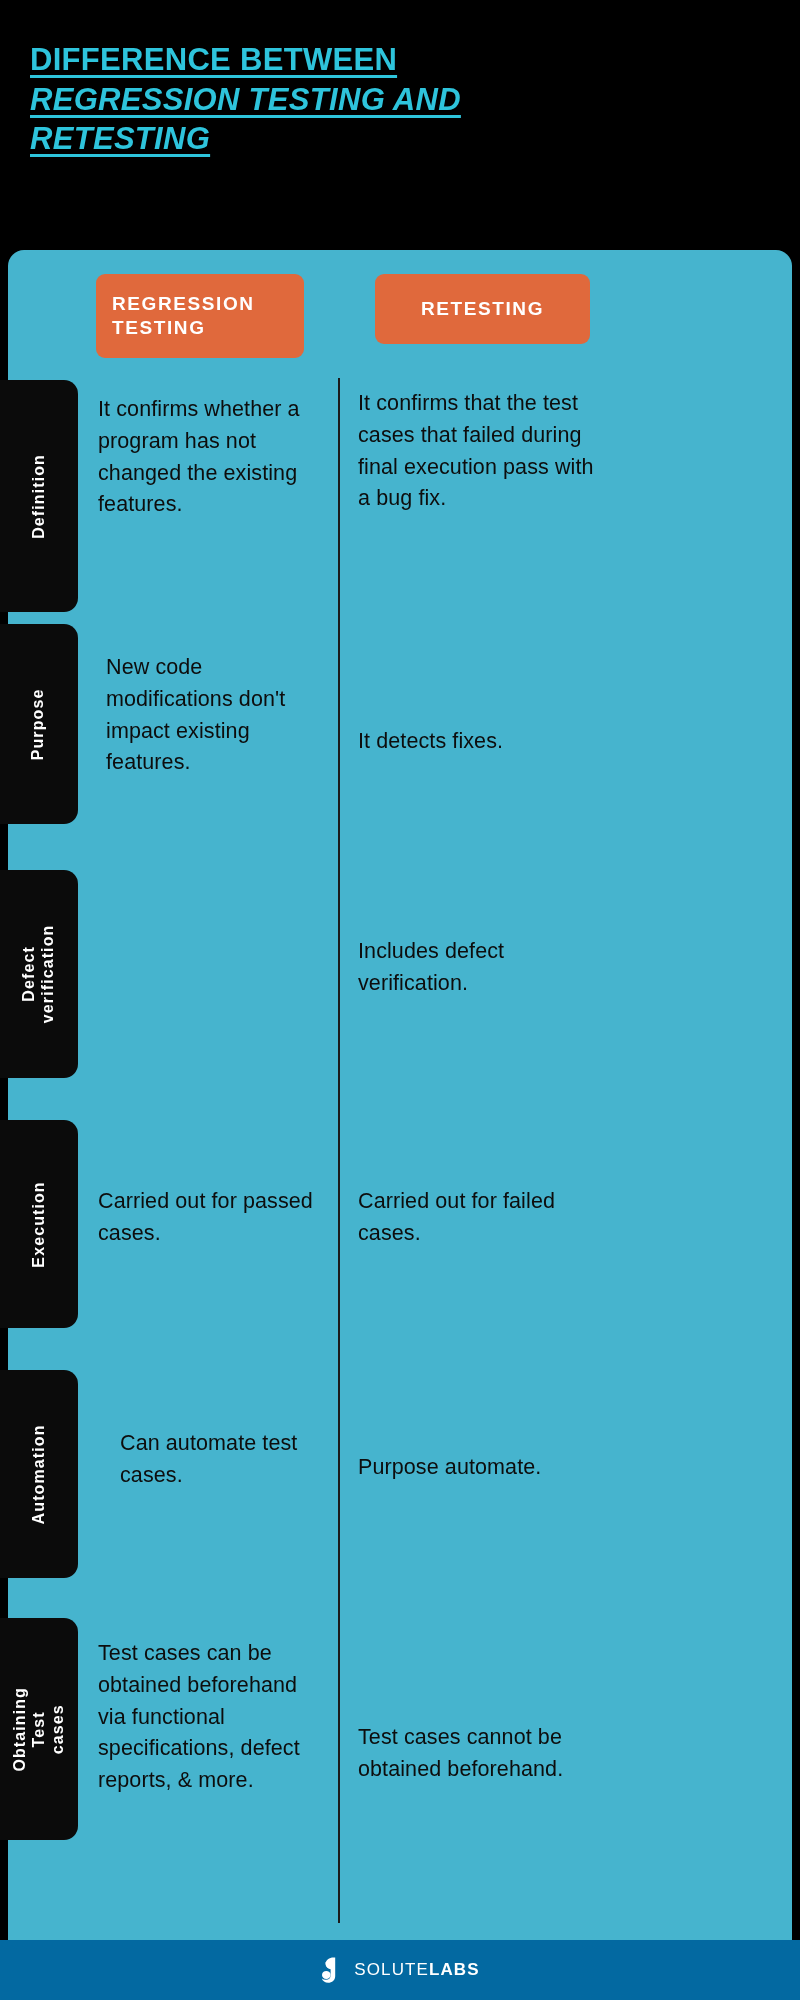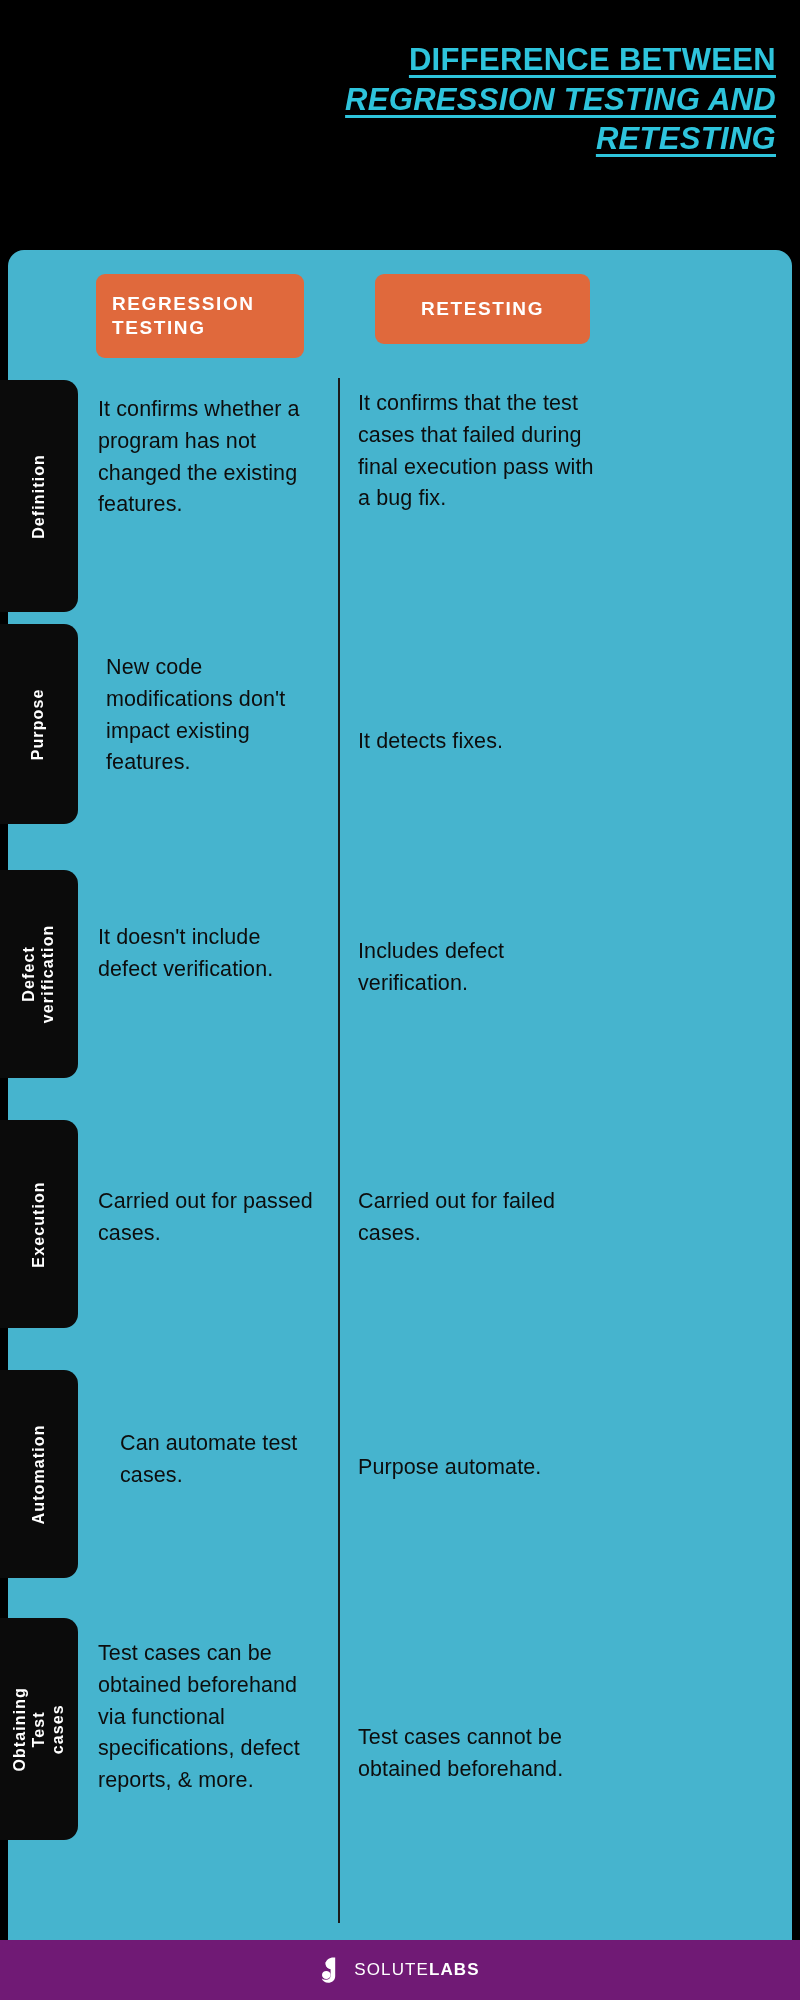--- a/index.html
+++ b/index.html
@@ -12,22 +12,22 @@
   .page {
     position:relative;
     width:800px; height:2000px;
     background:#000000;
   }
 
   
   .title-block {
     position:absolute;
     top:40px; left:0; width:800px;
-    text-align:right;
-    padding:0 24px;
+    text-align:left;
+    padding:0 30px;
   }
   .title-line {
     display:inline-block;
     color:#2EC4DC;
     font-weight:bold;
     font-size:31px;
     line-height:1.28;
     letter-spacing:0.3px;
     text-decoration:underline;
     text-decoration-thickness:3px;
@@ -119,21 +119,21 @@
     letter-spacing:0.1px;
   }
   .cell-left  { left:98px;  width:222px; }
   .cell-right { left:358px; width:238px; }
 
   
   .footer {
     position:absolute;
     left:0; bottom:0;
     width:800px; height:60px;
-    background:#701a75;
+    background:#0369a1;
     display:flex;
     align-items:center;
     justify-content:center;
     gap:10px;
   }
   .logo-mark { width:24px; height:26px; display:block; }
   .logo-text {
     color:#ffffff;
     font-size:17px;
     letter-spacing:1.1px;
@@ -174,21 +174,20 @@
       <span class="tab-label">Purpose</span>
     </div>
     <div class="cell cell-right" style="top:102px;">It detects fixes.</div>
     <div class="cell cell-left" style="top:28px; left:106px; width:220px;">New code modifications don't impact existing features.</div>
   </div>
 
   <div class="row" style="top:870px; height:208px;">
     <div class="tab" style="width:78px; height:208px;">
       <span class="tab-label two-line">Defect verification</span>
     </div>
-    <div class="cell cell-left" style="top:52px;">It doesn't include defect verification.</div>
     <div class="cell cell-right" style="top:66px;">Includes defect verification.</div>
   </div>
 
   <div class="row" style="top:1120px; height:208px;">
     <div class="tab" style="width:78px; height:208px;">
       <span class="tab-label">Execution</span>
     </div>
     <div class="cell cell-left" style="top:66px;">Carried out for passed cases.</div>
     <div class="cell cell-right" style="top:66px;">Carried out for failed cases.</div>
   </div>

